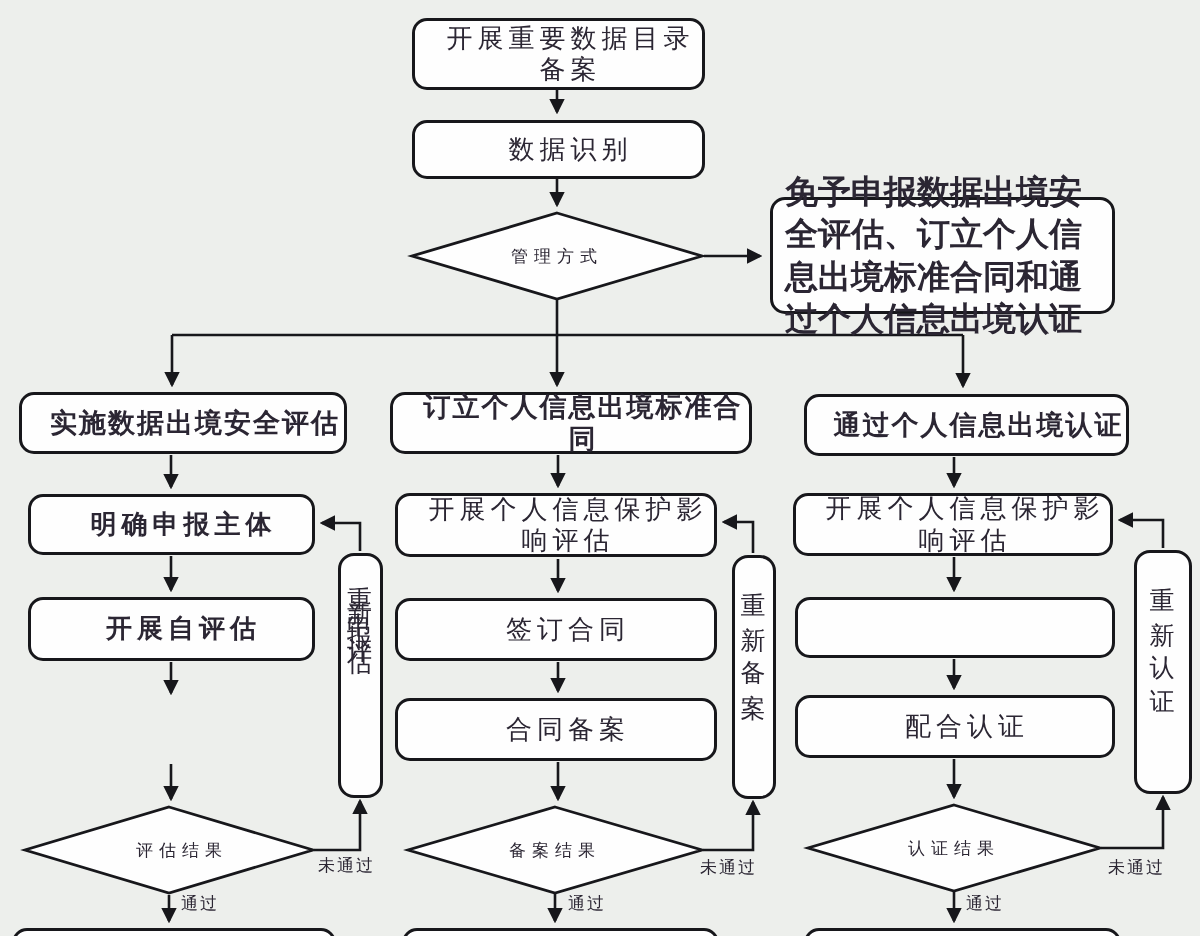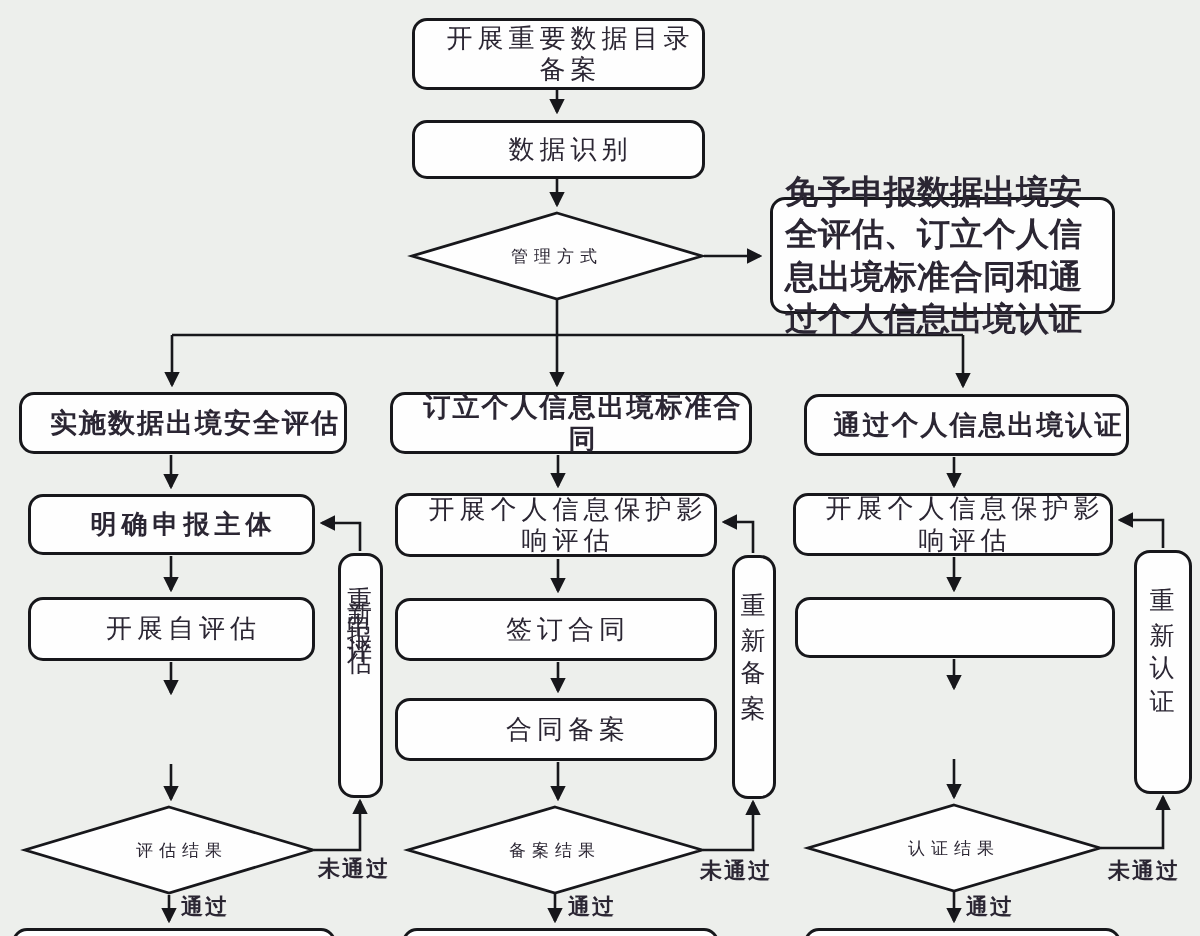--- a/index.html
+++ b/index.html
@@ -32,21 +32,21 @@
     writing-mode:vertical-rl;text-orientation:upright;
     font-size:25px;font-weight:500;
   }
   .vt6{letter-spacing:13px;padding-top:10px;}
   .vt4{letter-spacing:34px;padding-top:14px;}
   .dlabel{
     position:absolute;display:flex;align-items:center;justify-content:center;
     font-size:17px;letter-spacing:6px;font-weight:500;text-align:center;
   }
   .elabel{
-    position:absolute;font-size:22px;letter-spacing:2px;font-weight:700;
+    position:absolute;font-size:17px;letter-spacing:2px;font-weight:400;
     white-space:nowrap;
   }
   .cut{border-radius:15px;}
 </style>
 </head>
 <body>
 
 <div id="canvas">
 
   <svg id="wires" viewBox="0 0 1200 936" xmlns="http://www.w3.org/2000/svg">
@@ -105,21 +105,21 @@
 
   <div class="dlabel" style="left:412px;top:213px;width:290px;height:86px;">管理方式</div>
 
   <div class="node exempt" style="left:770px;top:197px;width:345px;height:117px;">免予申报数据出境安全评估、订立个人信息出境标准合同和通过个人信息出境认证</div>
 
   <div class="node hdr" style="left:7px;top:392px;width:328px;height:62px;">实施数据出境安全评估</div>
   <div class="node hdr" style="left:378px;top:392px;width:362px;height:62px;">订立个人信息出境标准合同</div>
   <div class="node hdr" style="left:792px;top:394px;width:325px;height:62px;">通过个人信息出境认证</div>
 
   <div class="node" style="left:28px;top:494px;width:287px;height:61px;font-weight:bold;">明确申报主体</div>
-  <div class="node" style="left:28px;top:597px;width:287px;height:64px;">开展自评估</div>
+  <div class="node" style="left:28px;top:597px;width:287px;height:64px;font-weight:bold;">开展自评估</div>
   <div class="dlabel" style="left:38px;top:807px;width:288px;height:86px;">评估结果</div>
   <div class="vbox" style="left:338px;top:553px;width:45px;height:245px;">
     <span class="vtext vt6">重新申报评估</span>
   </div>
   <div class="elabel" style="left:181px;top:892px;">通过</div>
   <div class="elabel" style="left:318px;top:854px;">未通过</div>
   <div class="node cut" style="left:12px;top:928px;width:324px;height:42px;"></div>
 
   <div class="node" style="left:395px;top:493px;width:322px;height:64px;">开展个人信息保护影响评估</div>
   <div class="node" style="left:395px;top:698px;width:322px;height:63px;">合同备案</div>
@@ -127,20 +127,21 @@
   <div class="dlabel" style="left:408px;top:807px;width:294px;height:86px;">备案结果</div>
   <div class="vbox" style="left:732px;top:555px;width:44px;height:244px;">
     <span class="vtext vt4">重新备案</span>
   </div>
   <div class="elabel" style="left:568px;top:892px;">通过</div>
   <div class="elabel" style="left:700px;top:856px;">未通过</div>
   <div class="node cut" style="left:402px;top:928px;width:317px;height:42px;"></div>
 
   <div class="node" style="left:793px;top:493px;width:320px;height:63px;">开展个人信息保护影响评估</div>
   <div class="node" style="left:795px;top:597px;width:320px;height:61px;"></div>
+  <div class="node" style="left:795px;top:695px;width:320px;height:63px;">配合认证</div>
   <div class="dlabel" style="left:808px;top:805px;width:292px;height:86px;">认证结果</div>
   <div class="vbox" style="left:1134px;top:550px;width:58px;height:244px;">
     <span class="vtext vt4">重新认证</span>
   </div>
   <div class="elabel" style="left:966px;top:892px;">通过</div>
   <div class="elabel" style="left:1108px;top:856px;">未通过</div>
   <div class="node cut" style="left:804px;top:928px;width:317px;height:42px;"></div>
 
 </div>
 

